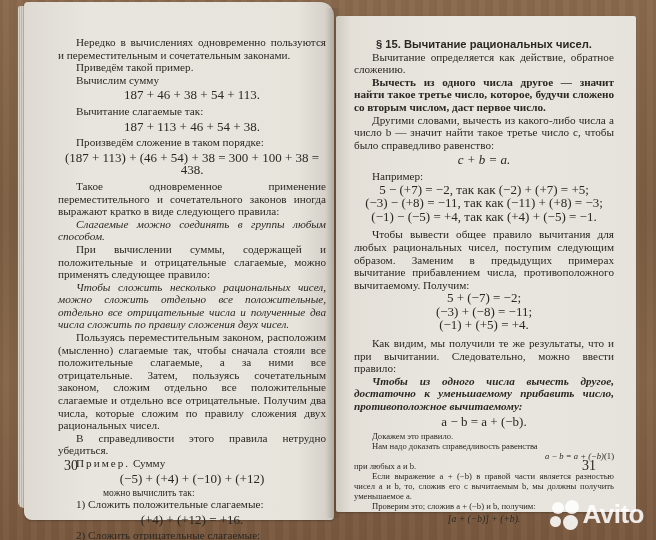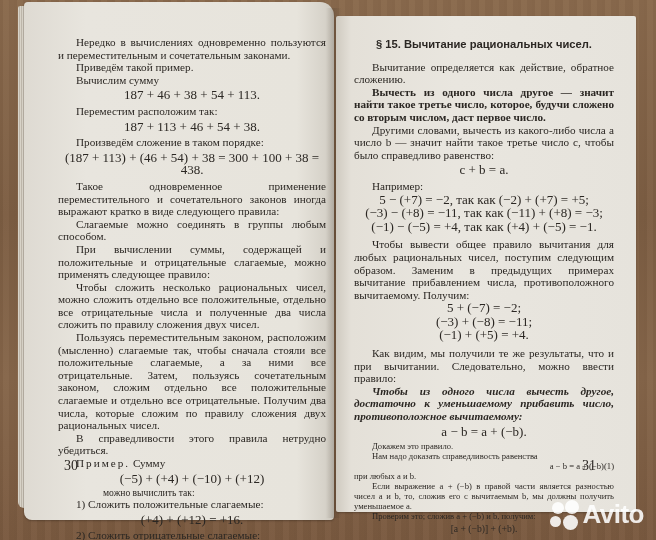--- a/index.html
+++ b/index.html
@@ -32,25 +32,25 @@
     left: 336px; top: 16px; width: 300px; height: 496px;
     background: linear-gradient(90deg, #cfcac0 0%, #e4e0d8 5%, #e9e6df 40%, #e6e3dc 100%);
     border-radius: 2px 2px 2px 2px;
   }
   .text { position: absolute; font-size: 11.2px; line-height: 12.6px; }
   .left-col { left: 34px; top: 34px; width: 268px; }
   .right-col { left: 18px; top: 22px; width: 260px; }
   .p { text-align: justify; margin: 0; }
   .ind { text-indent: 18px; }
   .eq { text-align: center; margin: 3px 0; font-size: 13px; }
-  .it { }
+  .it { font-style: italic; }
   .bi { font-weight: bold; font-style: italic; }
   .b { font-weight: bold; }
   .spaced { letter-spacing: 2px; }
-  .heading { text-align: center; font-weight: bold; font-size: 11.2px; margin: 0 0 10px 0; font-family: "Liberation Sans", "DejaVu Sans", sans-serif; }
+  .heading { text-align: center; font-weight: bold; font-size: 11.2px; margin: 0 0 0 0; font-family: "Liberation Sans", "DejaVu Sans", sans-serif; }
   .small { font-size: 8.6px; line-height: 10px; }
   .eqn-row { display: flex; justify-content: flex-end; }
   .page-num { position: absolute; font-size: 14px; }
   .gap { height: 4px; }
   .watermark {
     position: absolute; right: 12px; bottom: 10px; display: flex; align-items: center;
     font-family: "Liberation Sans", "DejaVu Sans", sans-serif; font-weight: bold;
     font-size: 26px; color: rgba(255,255,255,0.88); letter-spacing: -0.5px;
   }
   .wm-dots { position: relative; width: 30px; height: 30px; margin-right: 2px; }
@@ -65,21 +65,21 @@
 
 <div class="wood-grain"></div>
 <div class="page-edges"></div>
 
 <div class="page page-left">
   <div class="text left-col">
     <p class="p ind">Нередко в вычислениях одновременно пользуются и переместительным и сочетательным законами.</p>
     <p class="p ind">Приведём такой пример.</p>
     <p class="p ind">Вычислим сумму</p>
     <p class="eq">187 + 46 + 38 + 54 + 113.</p>
-    <p class="p ind">Переместим расположим так:</p>
+    <p class="p ind">Вычитание слагаемые так:</p>
     <p class="eq">187 + 113 + 46 + 54 + 38.</p>
     <p class="p ind">Произведём сложение в таком порядке:</p>
     <p class="eq">(187 + 113) + (46 + 54) + 38 = 300 + 100 + 38 = 438.</p>
     <p class="p ind">Такое одновременное применение переместительного и сочетательного законов иногда выражают кратко в виде следующего правила:</p>
     <p class="p ind it">Слагаемые можно соединять в группы любым способом.</p>
     <p class="p ind">При вычислении суммы, содержащей и положительные и отрицательные слагаемые, можно применять следующее правило:</p>
     <p class="p ind it">Чтобы сложить несколько рациональных чисел, можно сложить отдельно все положительные, отдельно все отрицательные числа и полученные два числа сложить по правилу сложения двух чисел.</p>
     <p class="p ind">Пользуясь переместительным законом, расположим (мысленно) слагаемые так, чтобы сначала стояли все положительные слагаемые, а за ними все отрицательные. Затем, пользуясь сочетательным законом, сложим отдельно все положительные слагаемые и отдельно все отрицательные. Получим два числа, которые сложим по правилу сложения двух рациональных чисел.</p>
     <p class="p ind">В справедливости этого правила нетрудно убедиться.</p>
     <p class="p ind">

